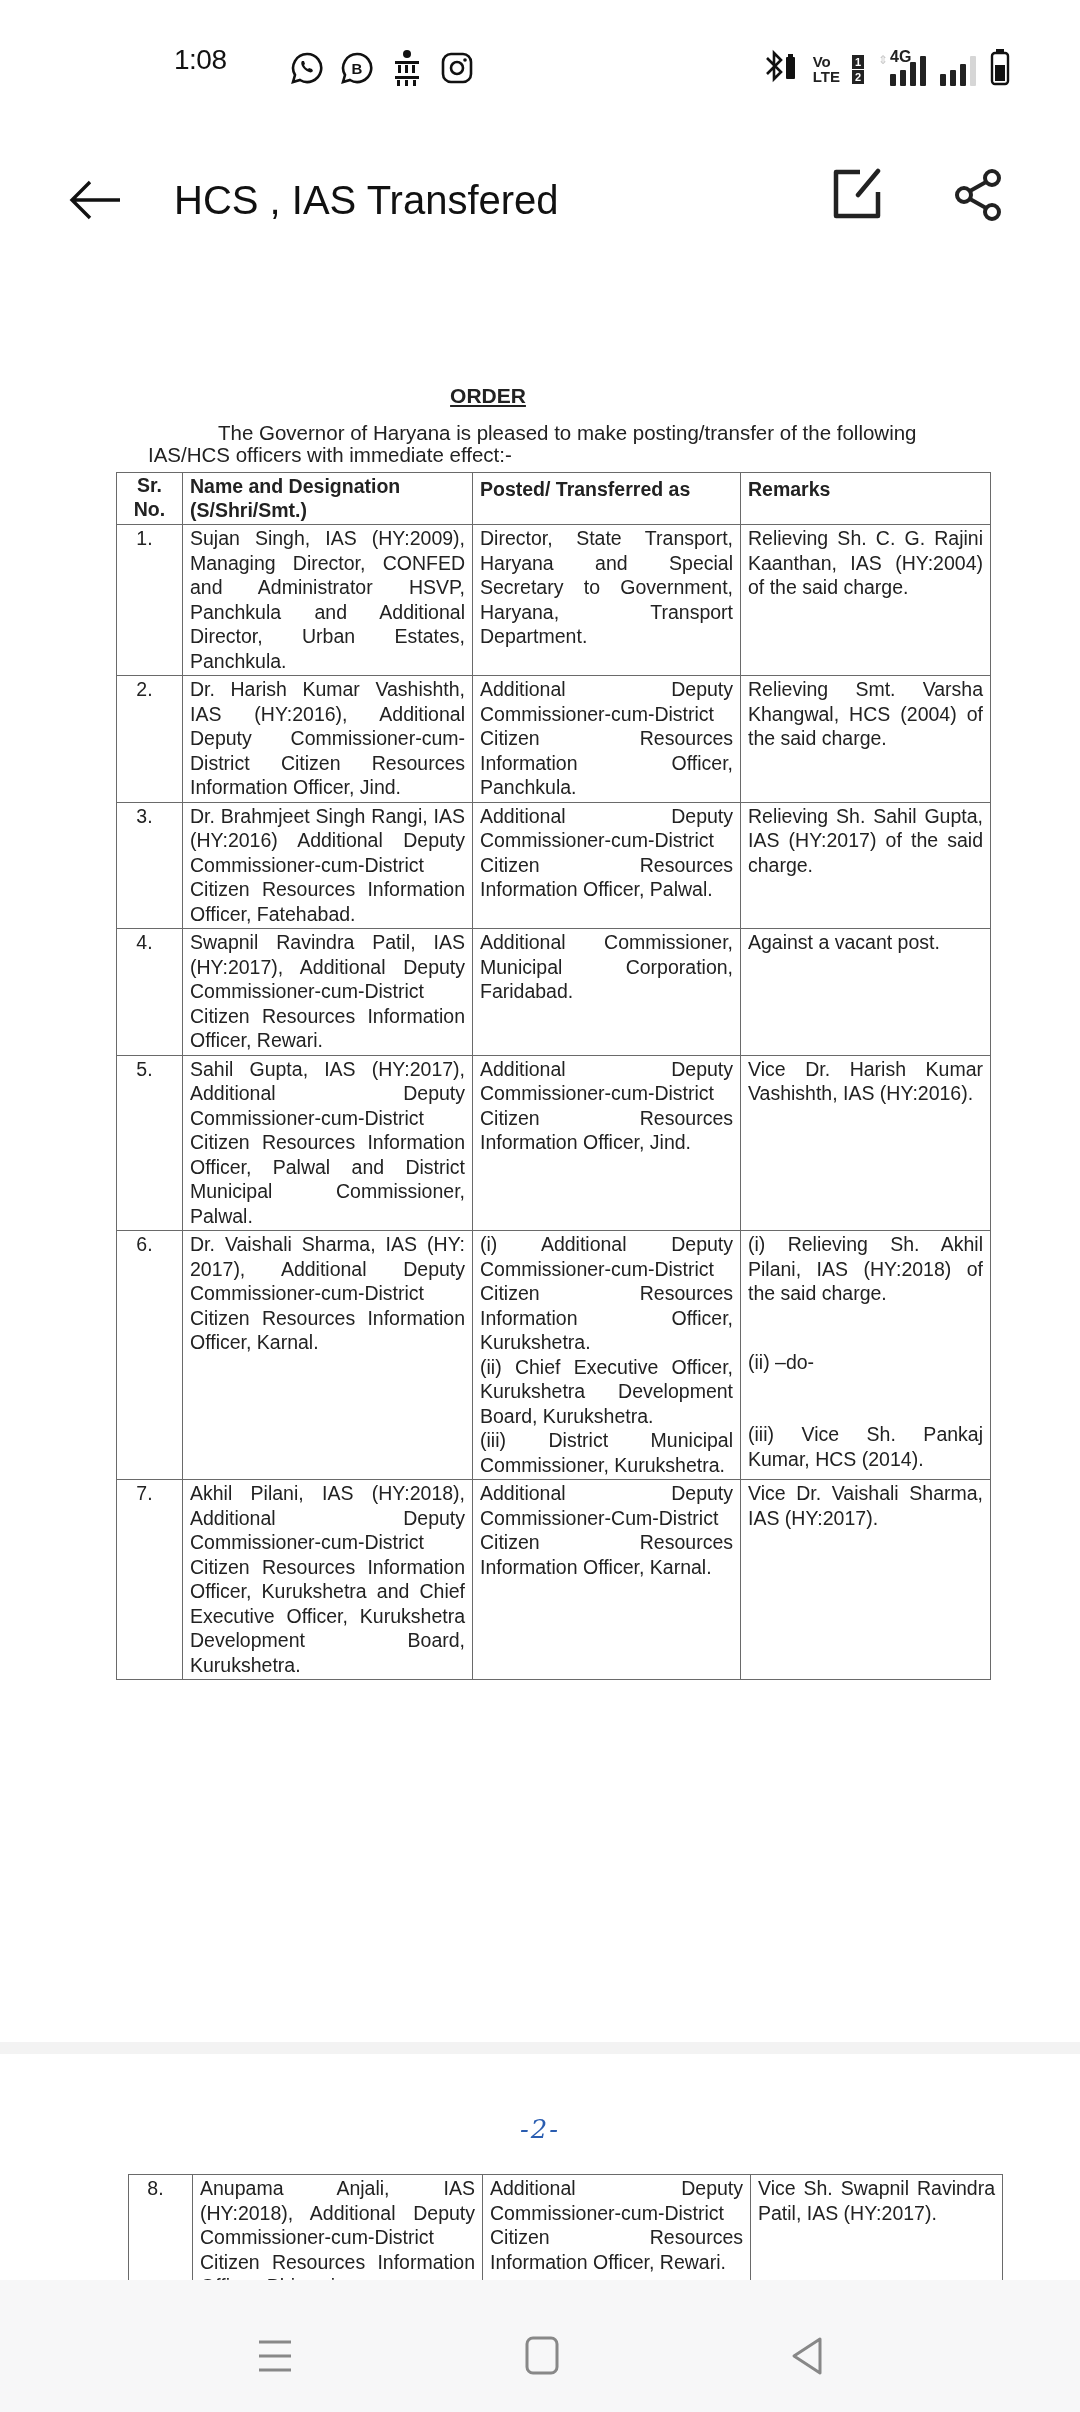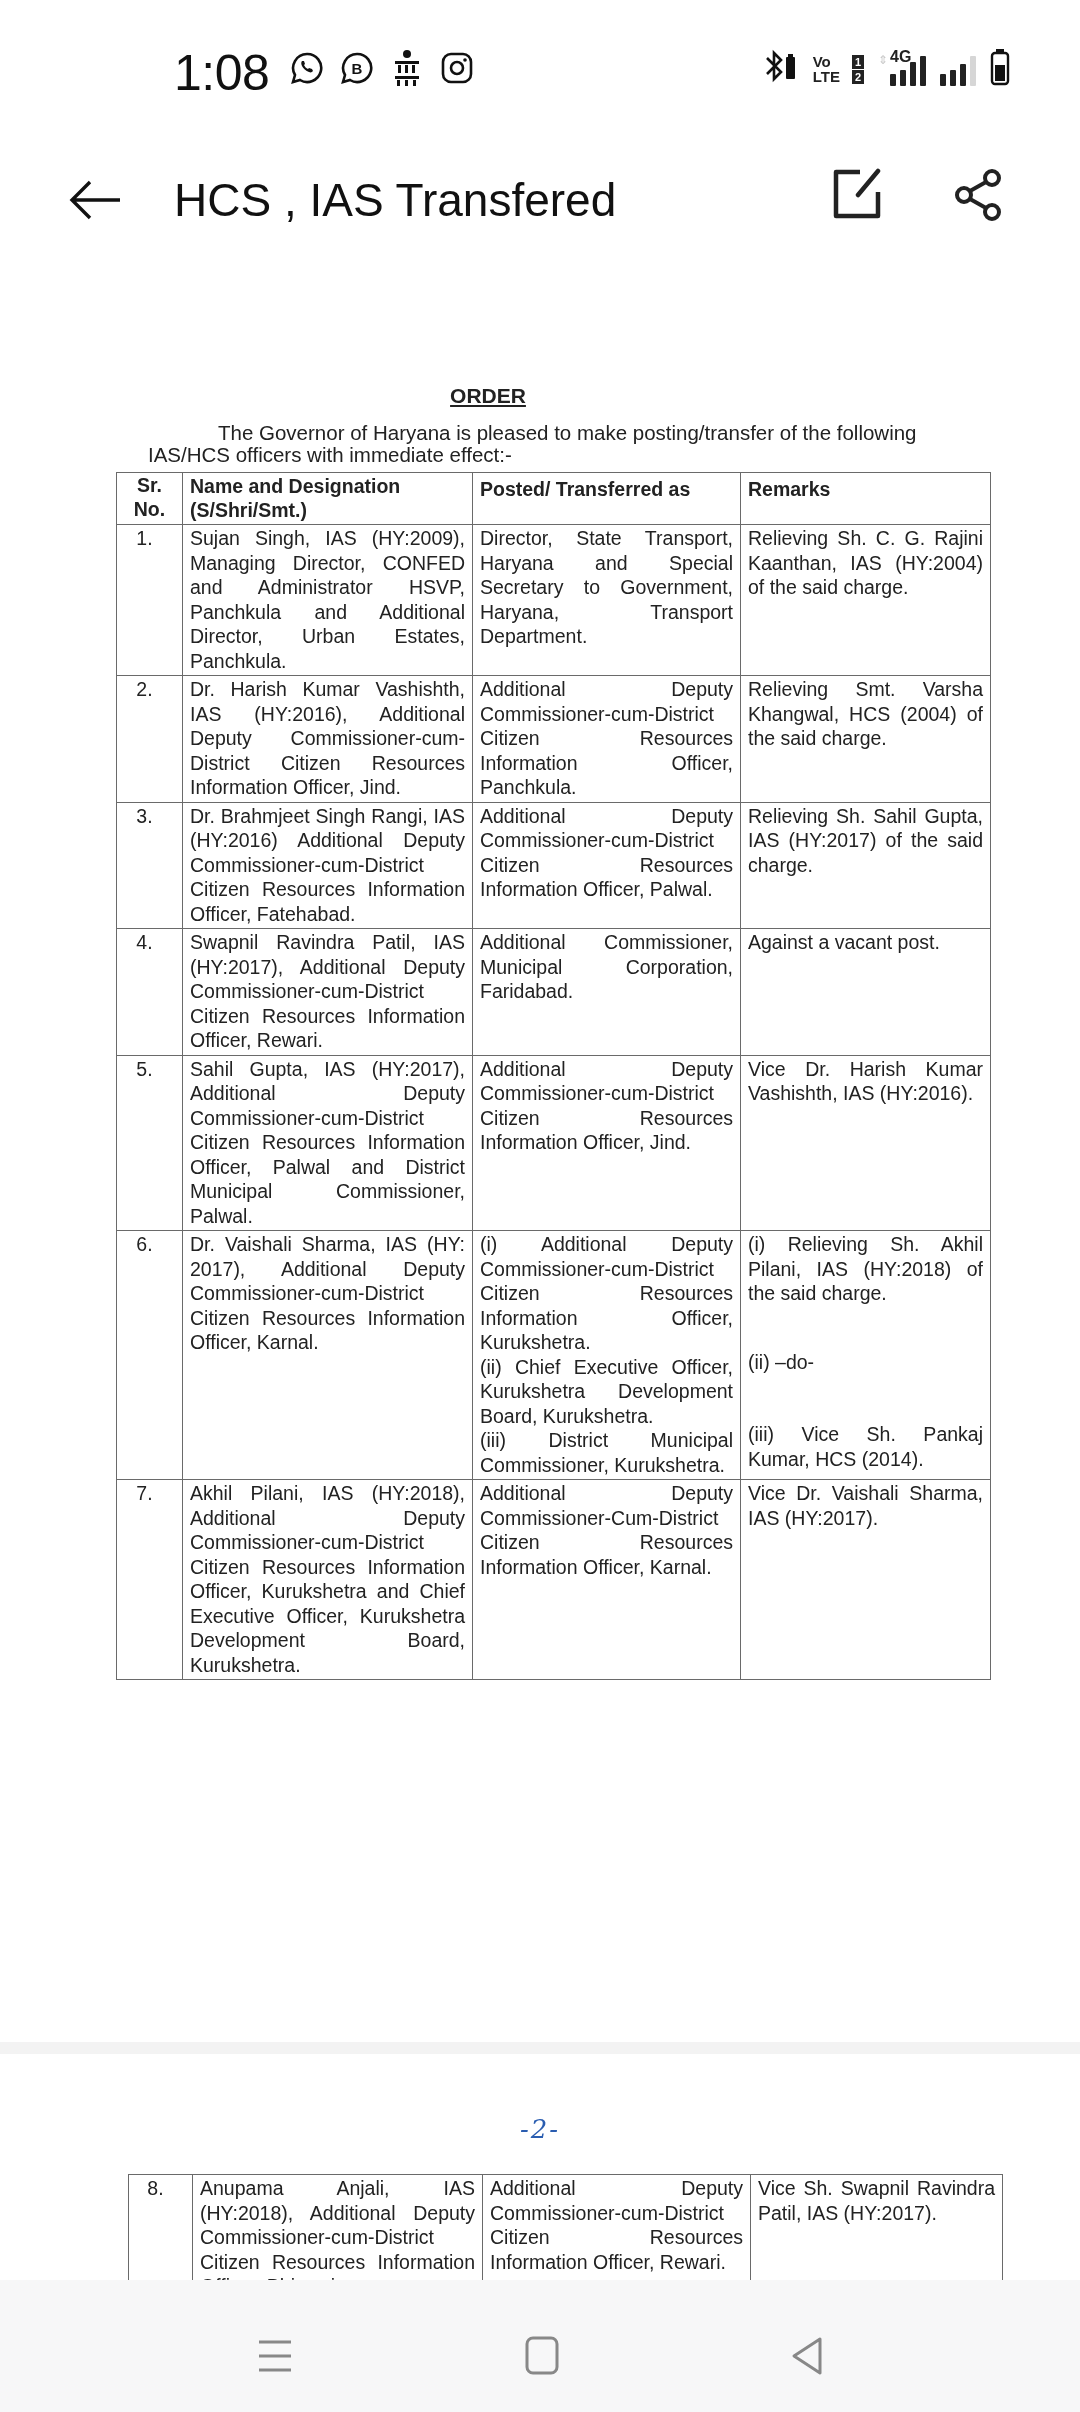--- a/index.html
+++ b/index.html
@@ -1,34 +1,34 @@
 <!DOCTYPE html>
 <html><head>
 <meta charset="utf-8">
 <style>
   * { box-sizing: border-box; margin: 0; padding: 0; }
   html, body { width: 1080px; height: 2412px; background: #ffffff; overflow: hidden; }
   body { position: relative; font-family: "Liberation Sans", sans-serif; color: #111; }
 
   
   .status-bar { position: absolute; left: 0; top: 0; width: 1080px; height: 140px; }
-  .sb-time { position: absolute; left: 174px; top: 44px; font-size: 50px; color: #111; letter-spacing: -0.5px; }
+  .sb-time { position: absolute; left: 174px; top: 44px; font-size: 28px; color: #111; letter-spacing: -0.5px; }
   .sb-notif { position: absolute; top: 50px; height: 36px; display: flex; gap: 16px; left: 290px; align-items: center; }
   .sb-notif .ni { width: 34px; height: 34px; display: flex; align-items: center; justify-content: center; }
   .sb-right { position: absolute; right: 70px; top: 48px; height: 42px; display: flex; align-items: center; gap: 14px; }
   .volte { font-size: 15px; font-weight: bold; line-height: 15px; color: #222; font-family: "Liberation Sans", sans-serif; }
   .fourg { position: relative; font-size: 16px; font-weight: bold; color: #222; }
   .sig { display: flex; align-items: flex-end; gap: 4px; height: 34px; }
   .sig span { width: 6px; background: #222; display: block; border-radius: 1px; }
   .sig span.off { background: #d6d6d6; }
 
   
   .app-bar { position: absolute; left: 0; top: 140px; width: 1080px; height: 130px; }
   .back-btn { position: absolute; left: 60px; top: 25px; width: 70px; height: 70px; display: flex; align-items: center; justify-content: center; }
-  .app-title { position: absolute; left: 174px; top: 20px; font-size: 46px; color: #111; line-height: 80px; }
+  .app-title { position: absolute; left: 174px; top: 20px; font-size: 40px; color: #111; line-height: 80px; }
   .edit-btn { position: absolute; left: 822px; top: 20px; width: 70px; height: 70px; display: flex; align-items: center; justify-content: center; }
   .share-btn { position: absolute; left: 944px; top: 20px; width: 70px; height: 70px; display: flex; align-items: center; justify-content: center; }
 
   
   .doc-page { position: absolute; left: 0; top: 270px; width: 1080px; height: 1772px; background: #fff; }
   .doc-gap { position: absolute; left: 0; top: 2042px; width: 1080px; height: 12px; background: #f3f3f3; }
   .doc-page2 { position: absolute; left: 0; top: 2054px; width: 1080px; height: 230px; background: #fff; overflow: hidden; }
 
   .order-title { position: absolute; left: 0; width: 976px; top: 114px; text-align: center; font-size: 21px; font-weight: bold; text-decoration: underline; color: #222; }
   .intro { position: absolute; left: 154px; top: 152px; width: 820px; font-size: 20.5px; line-height: 22px; color: #222; text-align: justify; }

